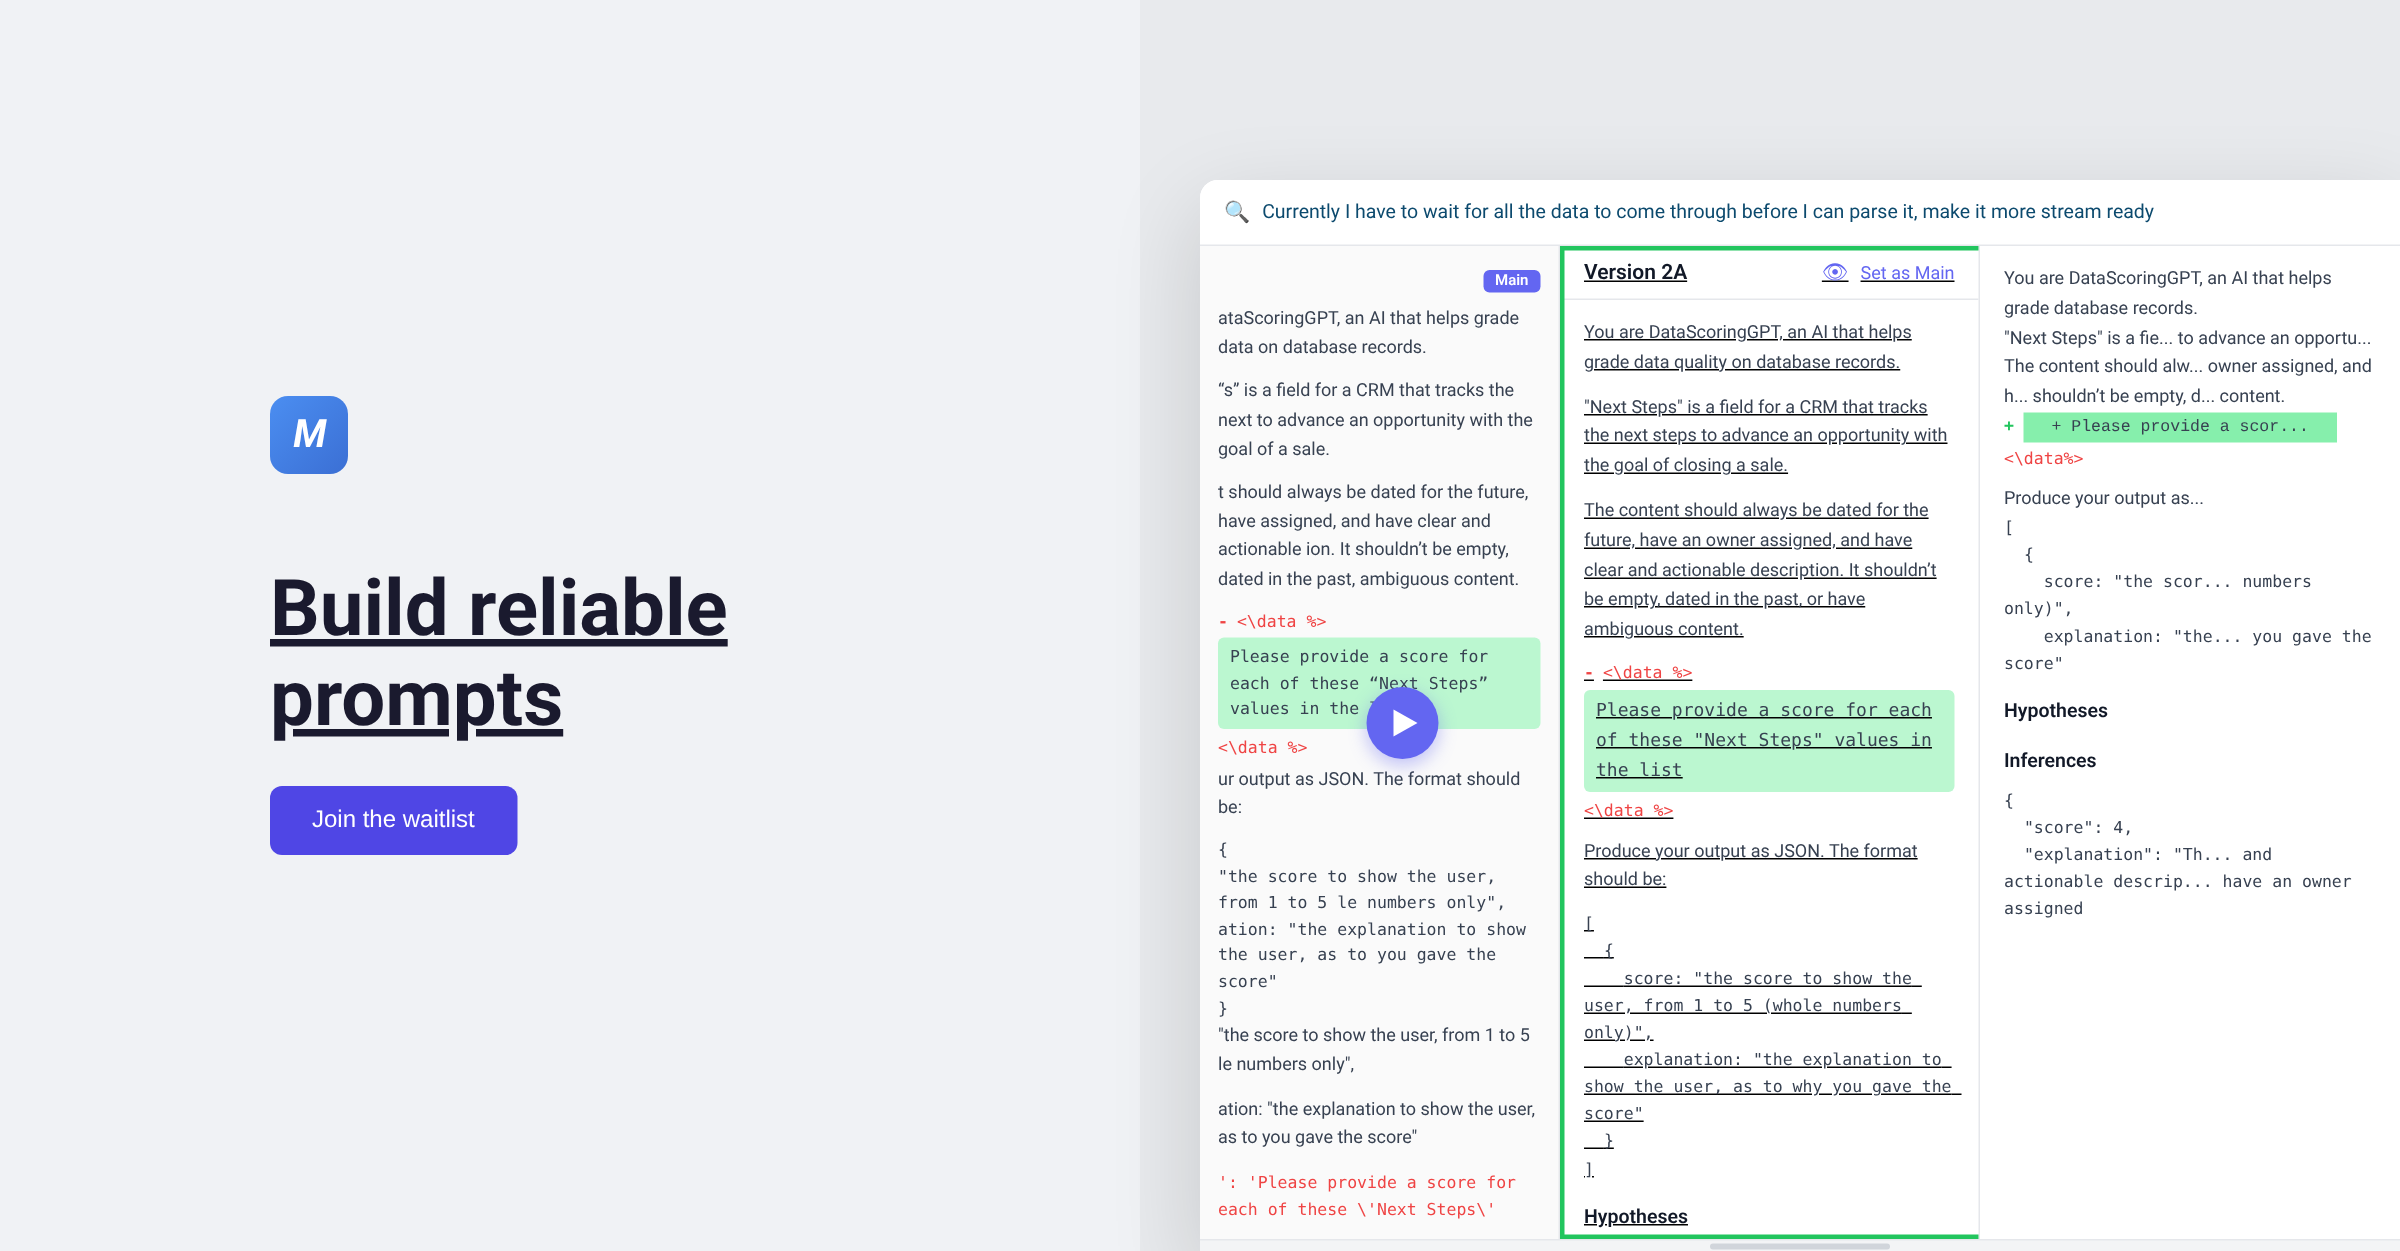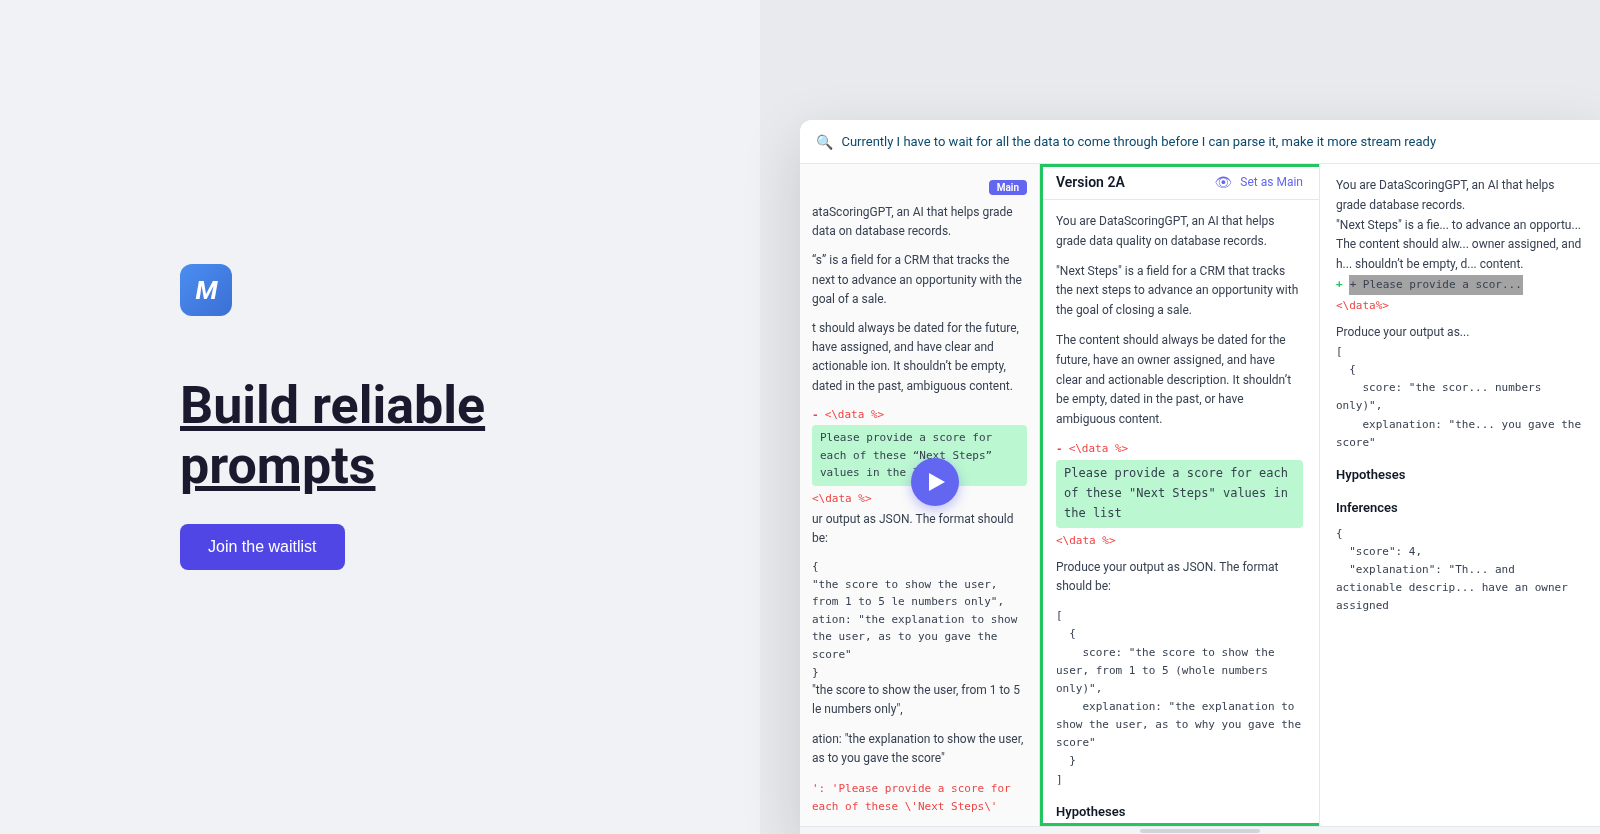--- a/index.html
+++ b/index.html
@@ -398,21 +398,21 @@
             <div>  "the score to show the user, from 1 to 5 le numbers only",</div>
             <div>  ation: "the explanation to show the user, as to you gave the score"</div>
             <div>}</div>
           </div>
           <p>  "the score to show the user, from 1 to 5 le numbers only",</p>
           <p>  ation: "the explanation to show the user, as to you gave the score"</p>
           <div class="code-block" style="margin-top:12px;color:#ef4444;font-size:11px;">': 'Please provide a score for each of these \'Next Steps\'</div>
         </div>
       </div>
 
-      <div style="position:relative;flex:1;display:flex;flex-direction:column;border-right:1px solid #e5e7eb;">
+      <div style="position:relative;flex:1;display:flex;flex-direction:column;border-right:1px solid #e5e7eb;text-decoration:underline;">
         <div class="green-border-left"></div>
         <div class="green-border-top"></div>
 
         <div class="panel-center-header">
           <span class="version-label">Version 2A</span>
           <span style="flex:1"></span>
           <span class="eye-icon">👁</span>
           <span class="set-main-link">Set as Main</span>
         </div>
 
@@ -453,21 +453,21 @@
 
       <div class="panel-right">
         <div class="panel-right-body">
           <p>You are DataScoringGPT, an AI that helps grade database records.</p>
           <p>"Next Steps" is a fie... to advance an opportu...</p>
           <p>The content should alw... owner assigned, and h... shouldn’t be empty, d... content.</p>
 
           <div class="code-block">
             <div class="code-line">
               <span class="code-plus">+</span>
-              <span style="background:#a3a3a3;padding:1px 1px;">+ Please provide a scor...</span>
+              <span style="background:#86efac;padding:1px 19px;font-family:Liberation Mono, monospace;">+ Please provide a scor...</span>
             </div>
             <div class="code-tag">&lt;\data%&gt;</div>
           </div>
 
           <p style="margin-top:8px;">Produce your output as...</p>
           <pre class="code-block" style="white-space:pre-wrap;margin-bottom:10px;">[
   {
     score: "the scor... numbers only)",
     explanation: "the... you gave the score"</pre>
 

